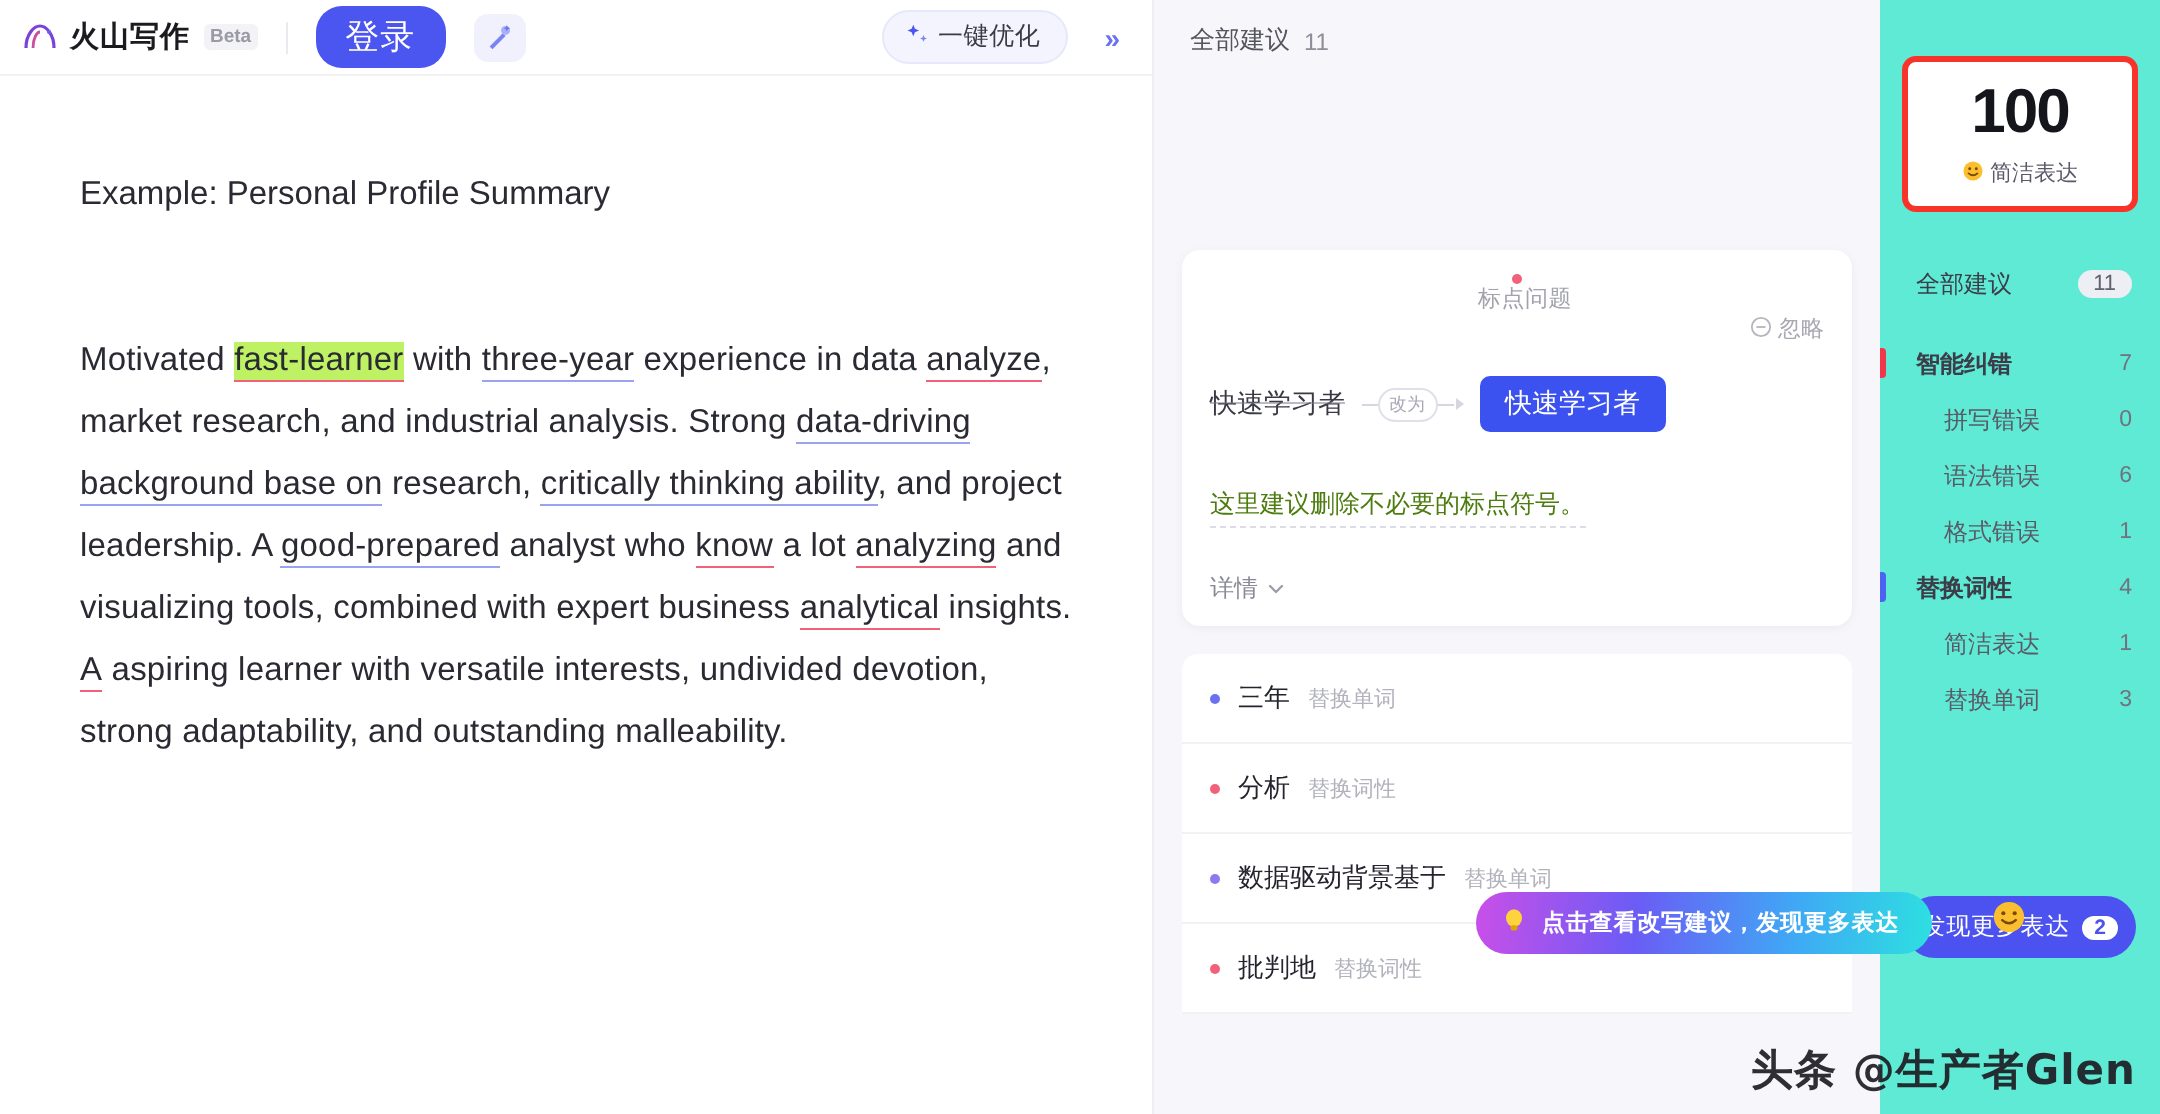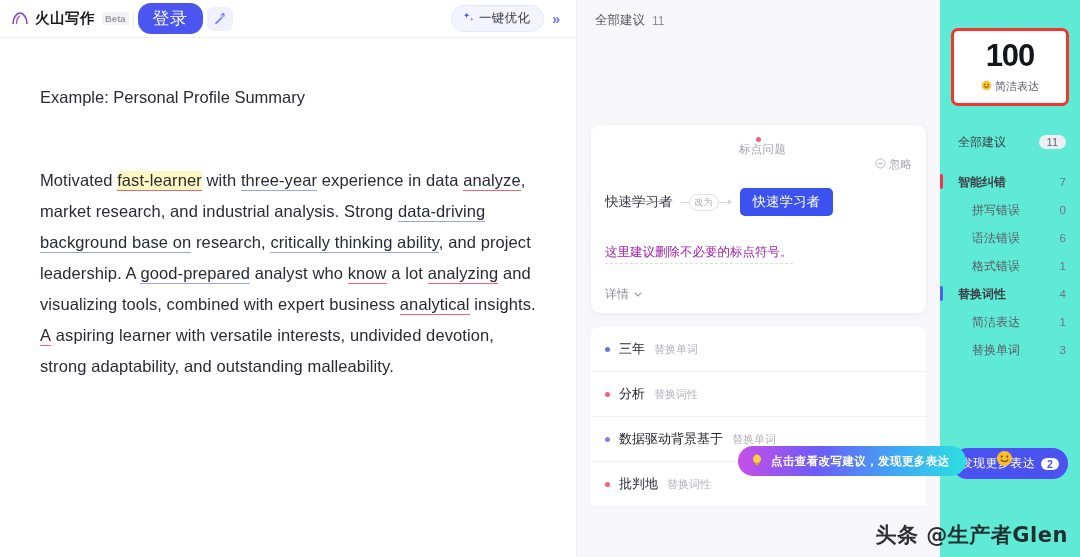--- a/index.html
+++ b/index.html
@@ -15,21 +15,21 @@
   .editor-pane {
     width: 576px; height: 557px;
     background: #ffffff;
     position: relative;
     flex: 0 0 576px;
   }
   .editor-header {
     height: 38px;
     display: flex; align-items: center;
     padding: 0 12px 0 10px;
-    gap: 4px;
+    gap: 14px;
     border-bottom: 1px solid #f2f2f5;
     background: #fff;
   }
   .brand { display: flex; align-items: center; gap: 5px; }
   .brand-mark { width: 20px; height: 20px; position: relative; }
   .brand-name {
     font-size: 14.5px; font-weight: 700; color: #1a1a1f;
     letter-spacing: .5px;
   }
   .beta-tag {
@@ -74,21 +74,21 @@
     font-family: "Liberation Sans", "DejaVu Sans", sans-serif;
   }
   .doc-title { margin-bottom: 52px; }
   .doc-body { letter-spacing: .1px; }
   .u-red {
     border-bottom: 1.6px solid #f2617a;
     padding-bottom: 1px;
   }
   .u-red-hl {
     border-bottom: 1.6px solid #f2617a;
-    background: #fef9c3;
+    background: #bef264;
     padding-bottom: 1px;
   }
   .u-blue {
     border-bottom: 1.6px solid #9aa4ee;
     padding-bottom: 1px;
   }
 
   
   .sugg-pane {
     width: 364px; flex: 0 0 364px;
@@ -147,21 +147,21 @@
     border-bottom: 3px solid transparent;
     border-left: 4px solid #d6d6e0;
     margin-left: 1px;
   }
   .new-word {
     background: #3b52f0; color: #fff;
     font-size: 13.5px; padding: 5px 13px;
     border-radius: 5px; cursor: pointer; font-weight: 500;
   }
   .card-desc {
-    font-size: 12.5px; color: #a21caf;
+    font-size: 12.5px; color: #4d7c0f;
     margin: 22px 0 0 0;
     border-bottom: 1px dashed #dcdce6;
     display: inline-block; padding-bottom: 2px;
   }
   .card-more {
     margin-top: 22px; font-size: 12px; color: #8a8a96;
     display: flex; align-items: center; gap: 4px; cursor: pointer;
   }
 
   .sugg-row {

